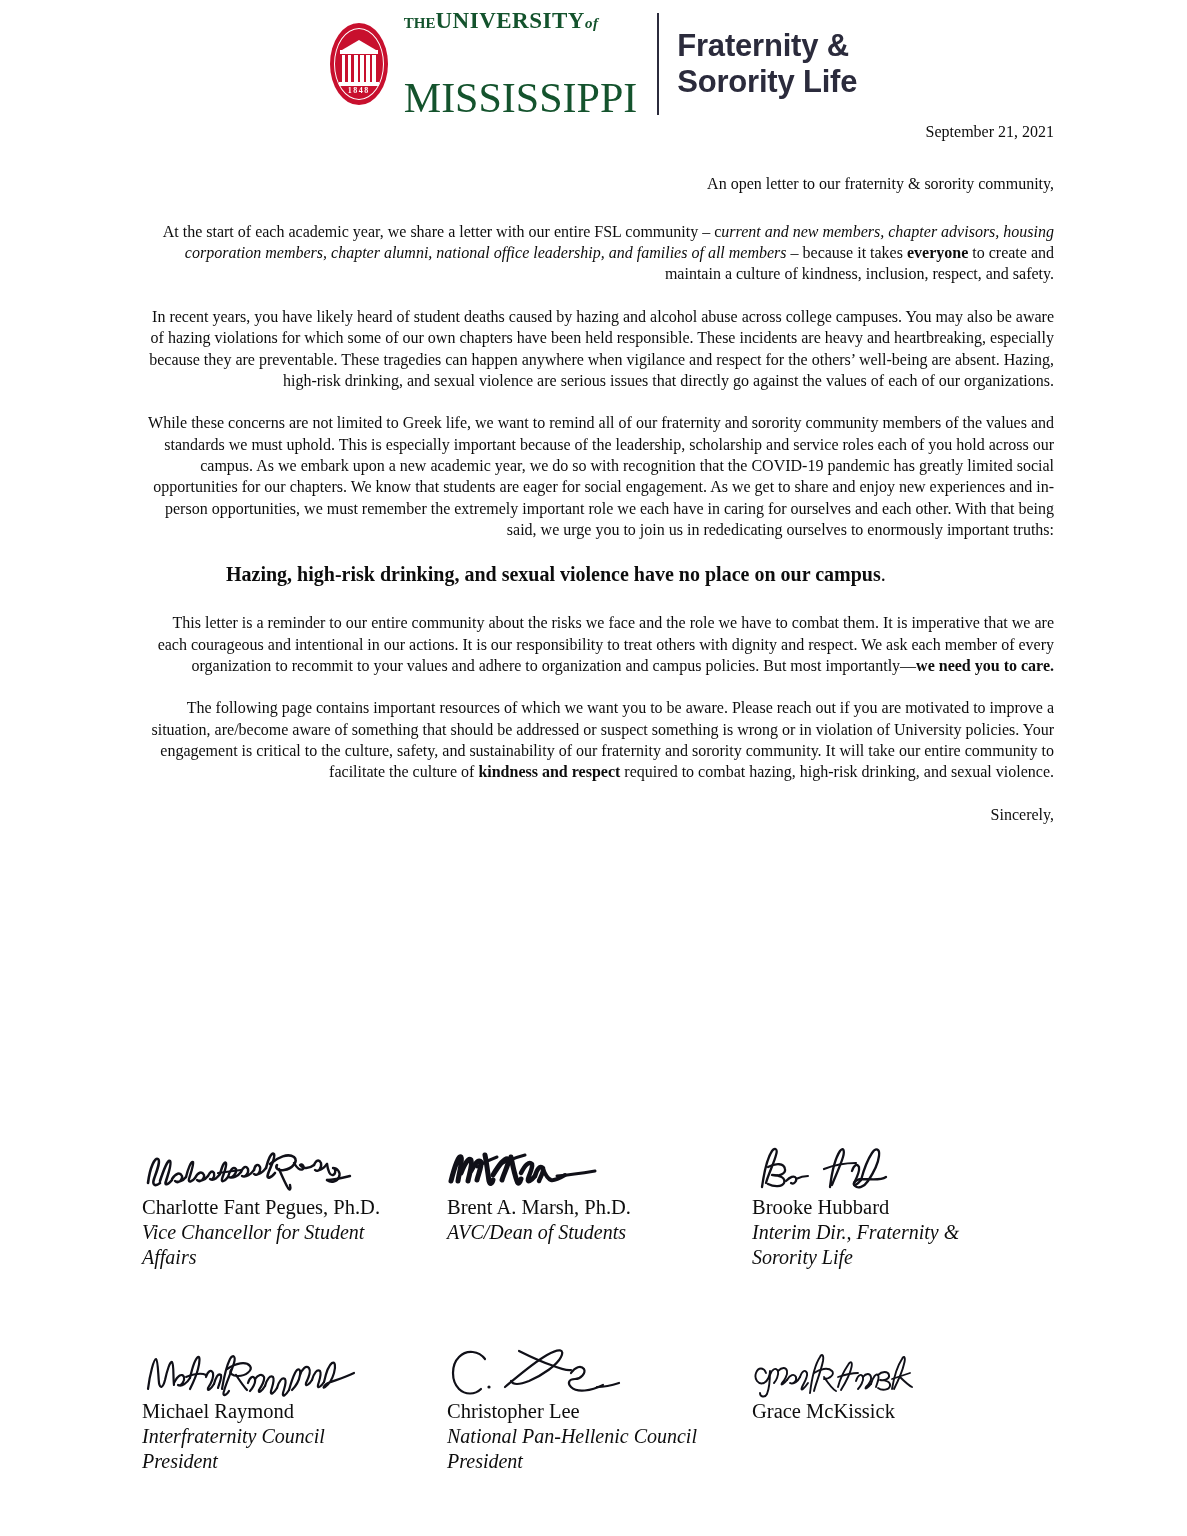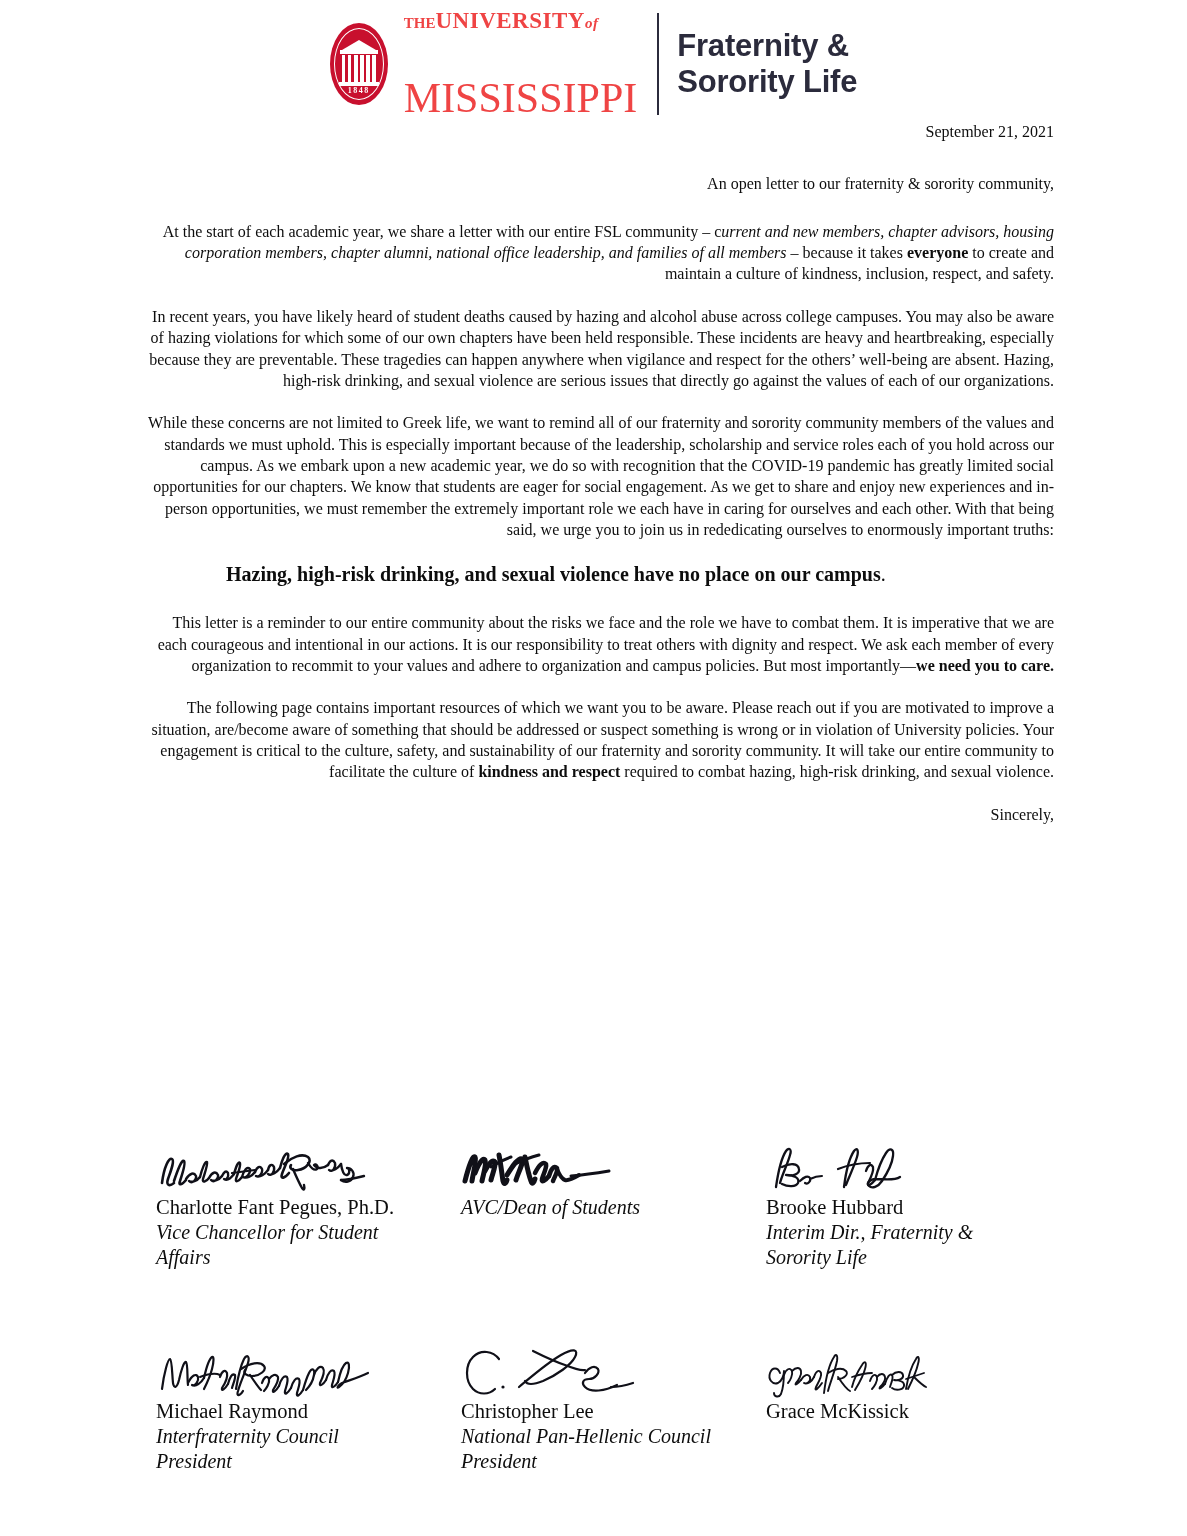--- a/index.html
+++ b/index.html
@@ -104,21 +104,21 @@
     font-size: 8px;
     letter-spacing: 1.5px;
     color: #ffffff;
   }
 
   .wordmark {
     display: flex;
     flex-direction: column;
     justify-content: center;
     line-height: 1;
-    color: #ef4444;
+    color: #14532d;
     font-family: "Liberation Serif", "DejaVu Serif", serif;
     gap: 40px;
   }
   .wordmark .line1 {
     font-size: 23px;
     font-weight: bold;
     letter-spacing: 0.5px;
     white-space: nowrap;
   }
   .wordmark .line1 .the {
@@ -180,21 +180,21 @@
     line-height: 1.34;
   }
   .pledge .l1 { font-weight: bold; }
   .pledge .l1 .dot { font-weight: normal; }
 
   .signoff { margin-top: 7px; margin-bottom: 0; }
 
   
   .sigs {
     position: absolute;
-    left: 156px;
+    left: 142px;
     top: 1143px;
     width: 940px;
     font-family: Liberation Serif, serif;
   }
   .sig-row {
     display: flex;
     align-items: flex-start;
   }
   .sig-row.row2 { margin-top: 77px; }
   .sig-col { width: 305px; flex: none; }
@@ -325,20 +325,21 @@
               <path d="M46 32 C52 22 58 14 61 16 C63 19 57 30 55 37" stroke-width="5"></path>
               <path d="M52 22 C60 18 70 14 78 12" stroke-width="3"></path>
               <path d="M64 14 C66 24 68 33 70 38 C71 42 73 40 74 36" stroke-width="5"></path>
               <path d="M74 30 C78 22 82 18 85 21 C86 25 82 32 81 36 C80 40 84 38 88 33" stroke-width="4.5"></path>
               <path d="M88 33 C90 26 93 22 96 25 C97 29 93 35 92 38" stroke-width="4.5"></path>
               <path d="M96 26 C98 31 101 36 104 37 C108 38 113 35 118 32" stroke-width="4"></path>
               <path d="M110 33 C122 32 136 30 148 28" stroke-width="3"></path>
             </g>
           </svg>
         </div>
+        <div class="sig-name">Brent A. Marsh, Ph.D.</div>
         <div class="sig-title">AVC/Dean of Students</div>
         <div class="sig-title"></div>
       </div>
 
       <div class="sig-col">
         <div class="sig-mark">
           <svg width="165" height="52" viewBox="0 0 165 52" aria-hidden="true">
             <g fill="none" stroke="#101018" stroke-linecap="round" stroke-linejoin="round">
               <path d="M10 44 C12 30 16 14 20 8 C23 4 26 6 24 12 C22 20 16 32 14 40" stroke-width="2.3"></path>
               <path d="M16 24 C24 20 32 20 33 26 C34 31 26 34 20 32 C28 32 34 35 32 40 C30 44 22 44 16 41" stroke-width="2.3"></path>

